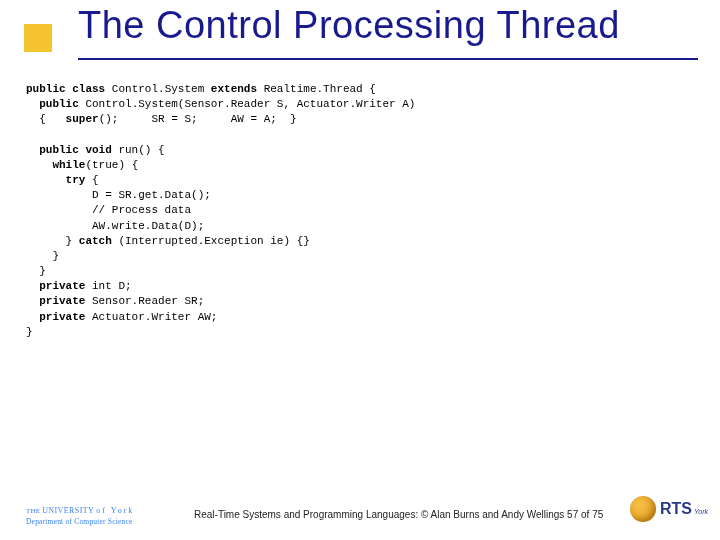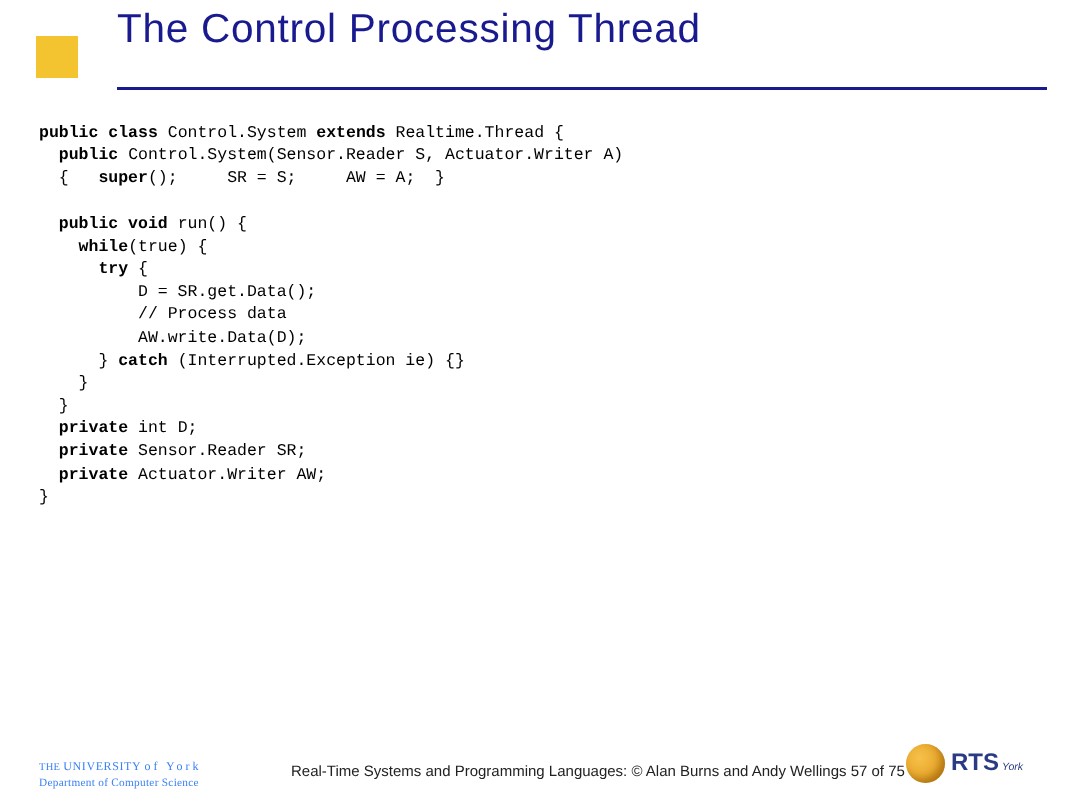--- a/index.html
+++ b/index.html
@@ -18,21 +18,21 @@
     top: 24px;
     width: 28px;
     height: 28px;
     background: #f4c430;
   }
   .title {
     position: absolute;
     left: 78px;
     top: 4px;
     right: 20px;
-    font-size: 27px;
+    font-size: 38px;
     color: #1a1a8f;
     letter-spacing: 0.5px;
   }
   .title-underline {
     position: absolute;
     left: 78px;
     top: 58px;
     width: 620px;
     height: 2px;
     background: #1a1a8f;
@@ -78,21 +78,21 @@
     position: absolute;
     left: 170px;
     bottom: 6px;
     font-size: 10px;
     color: #222;
     font-family: "Comic Sans MS", cursive, sans-serif;
     padding-left: 24px;
   }
   .rts-logo {
     position: absolute;
-    right: 38px;
+    right: 12px;
     bottom: 4px;
     display: flex;
     align-items: center;
     gap: 4px;
   }
   .rts-globe {
     width: 26px;
     height: 26px;
     border-radius: 50%;
     background: radial-gradient(circle at 35% 35%, #f7c04a 0%, #e8a82c 55%, #cf8a12 100%);

